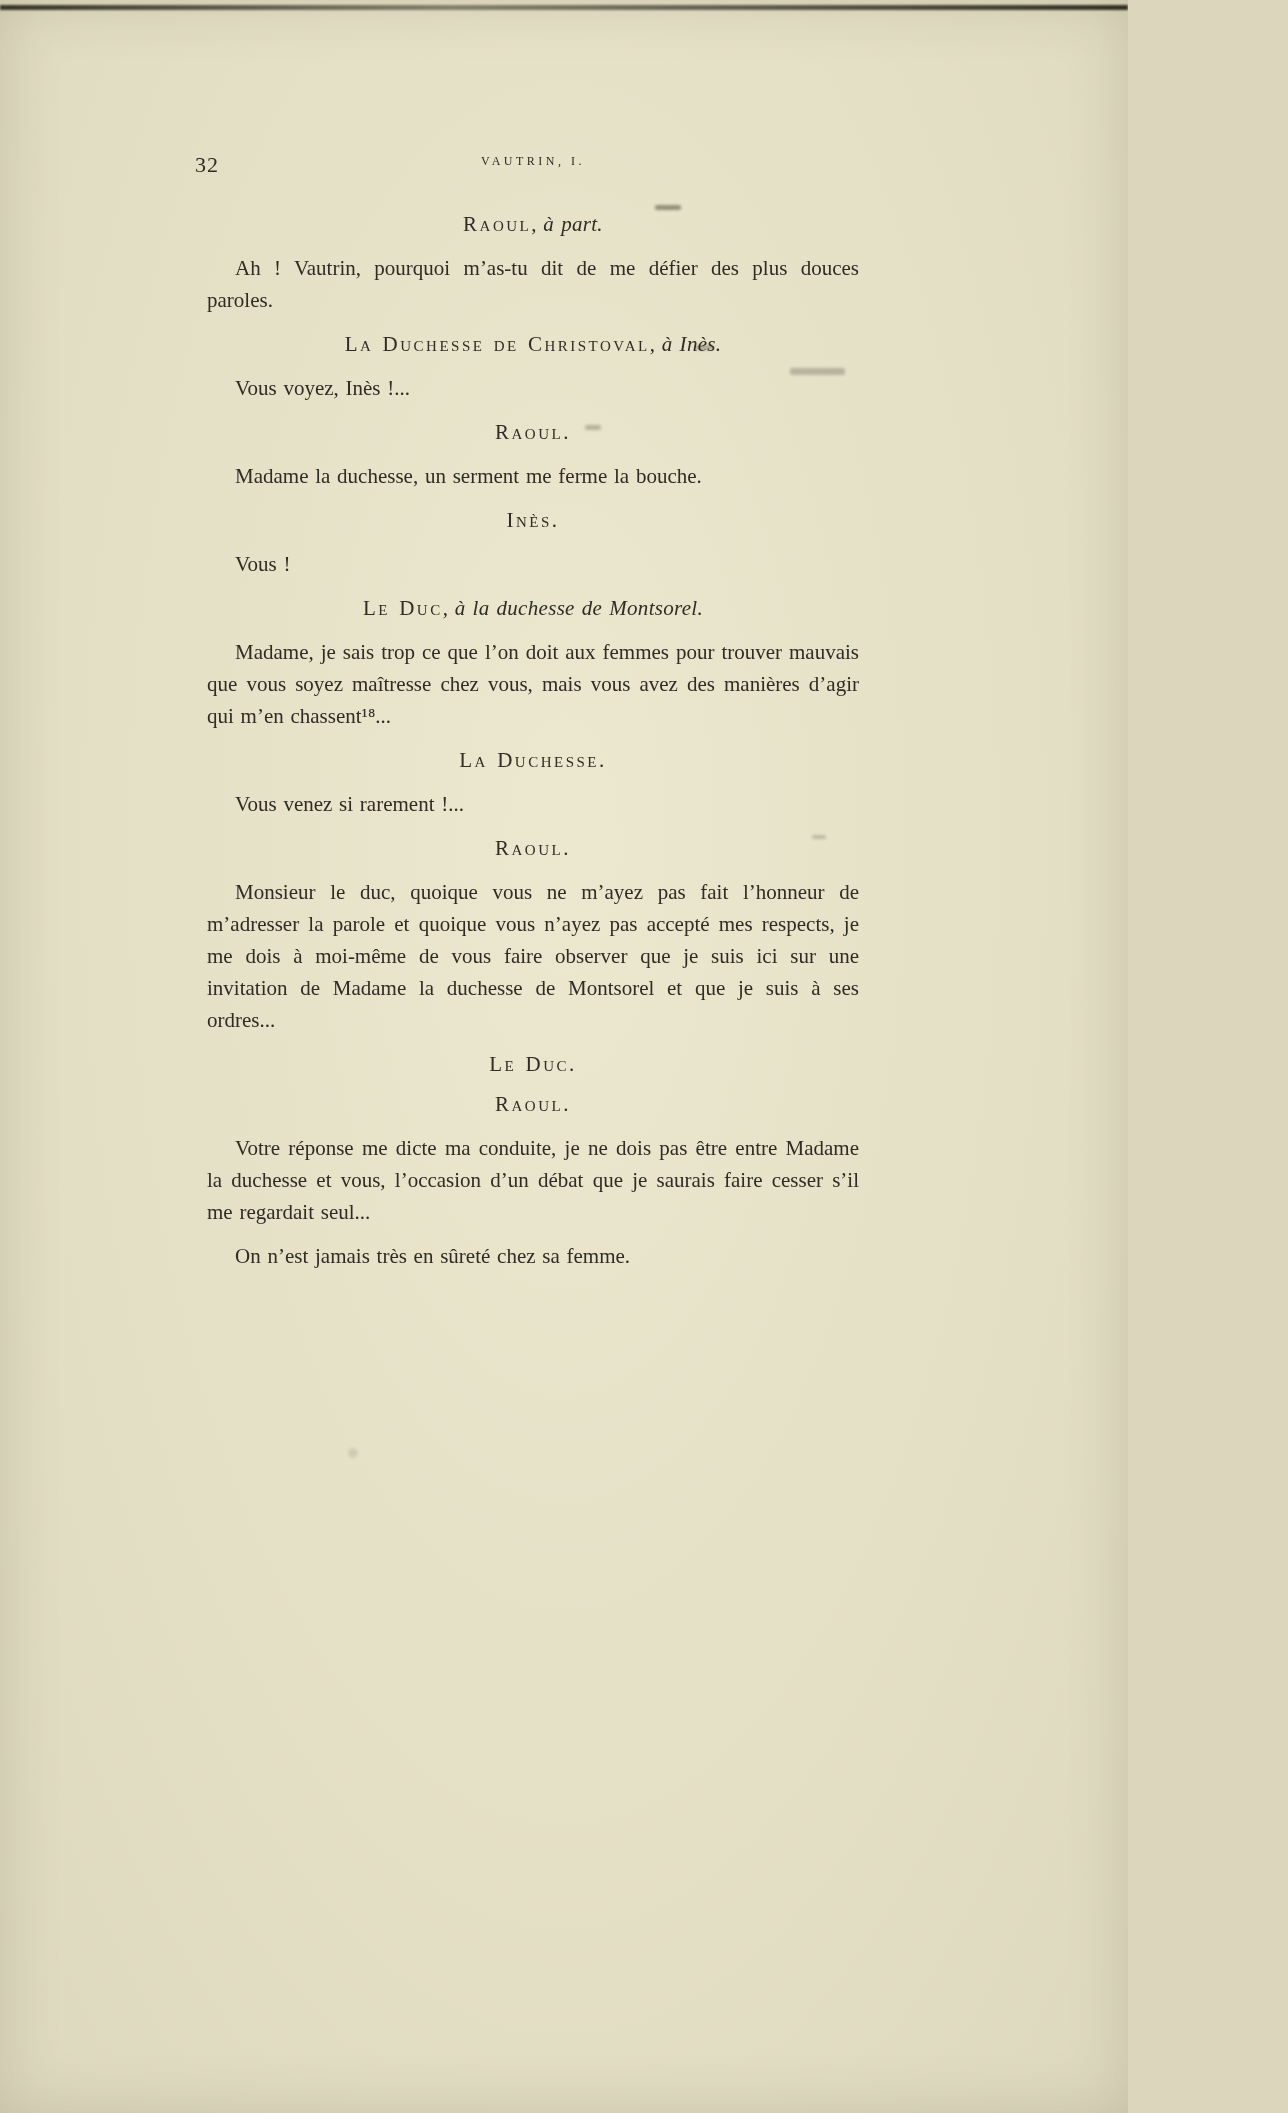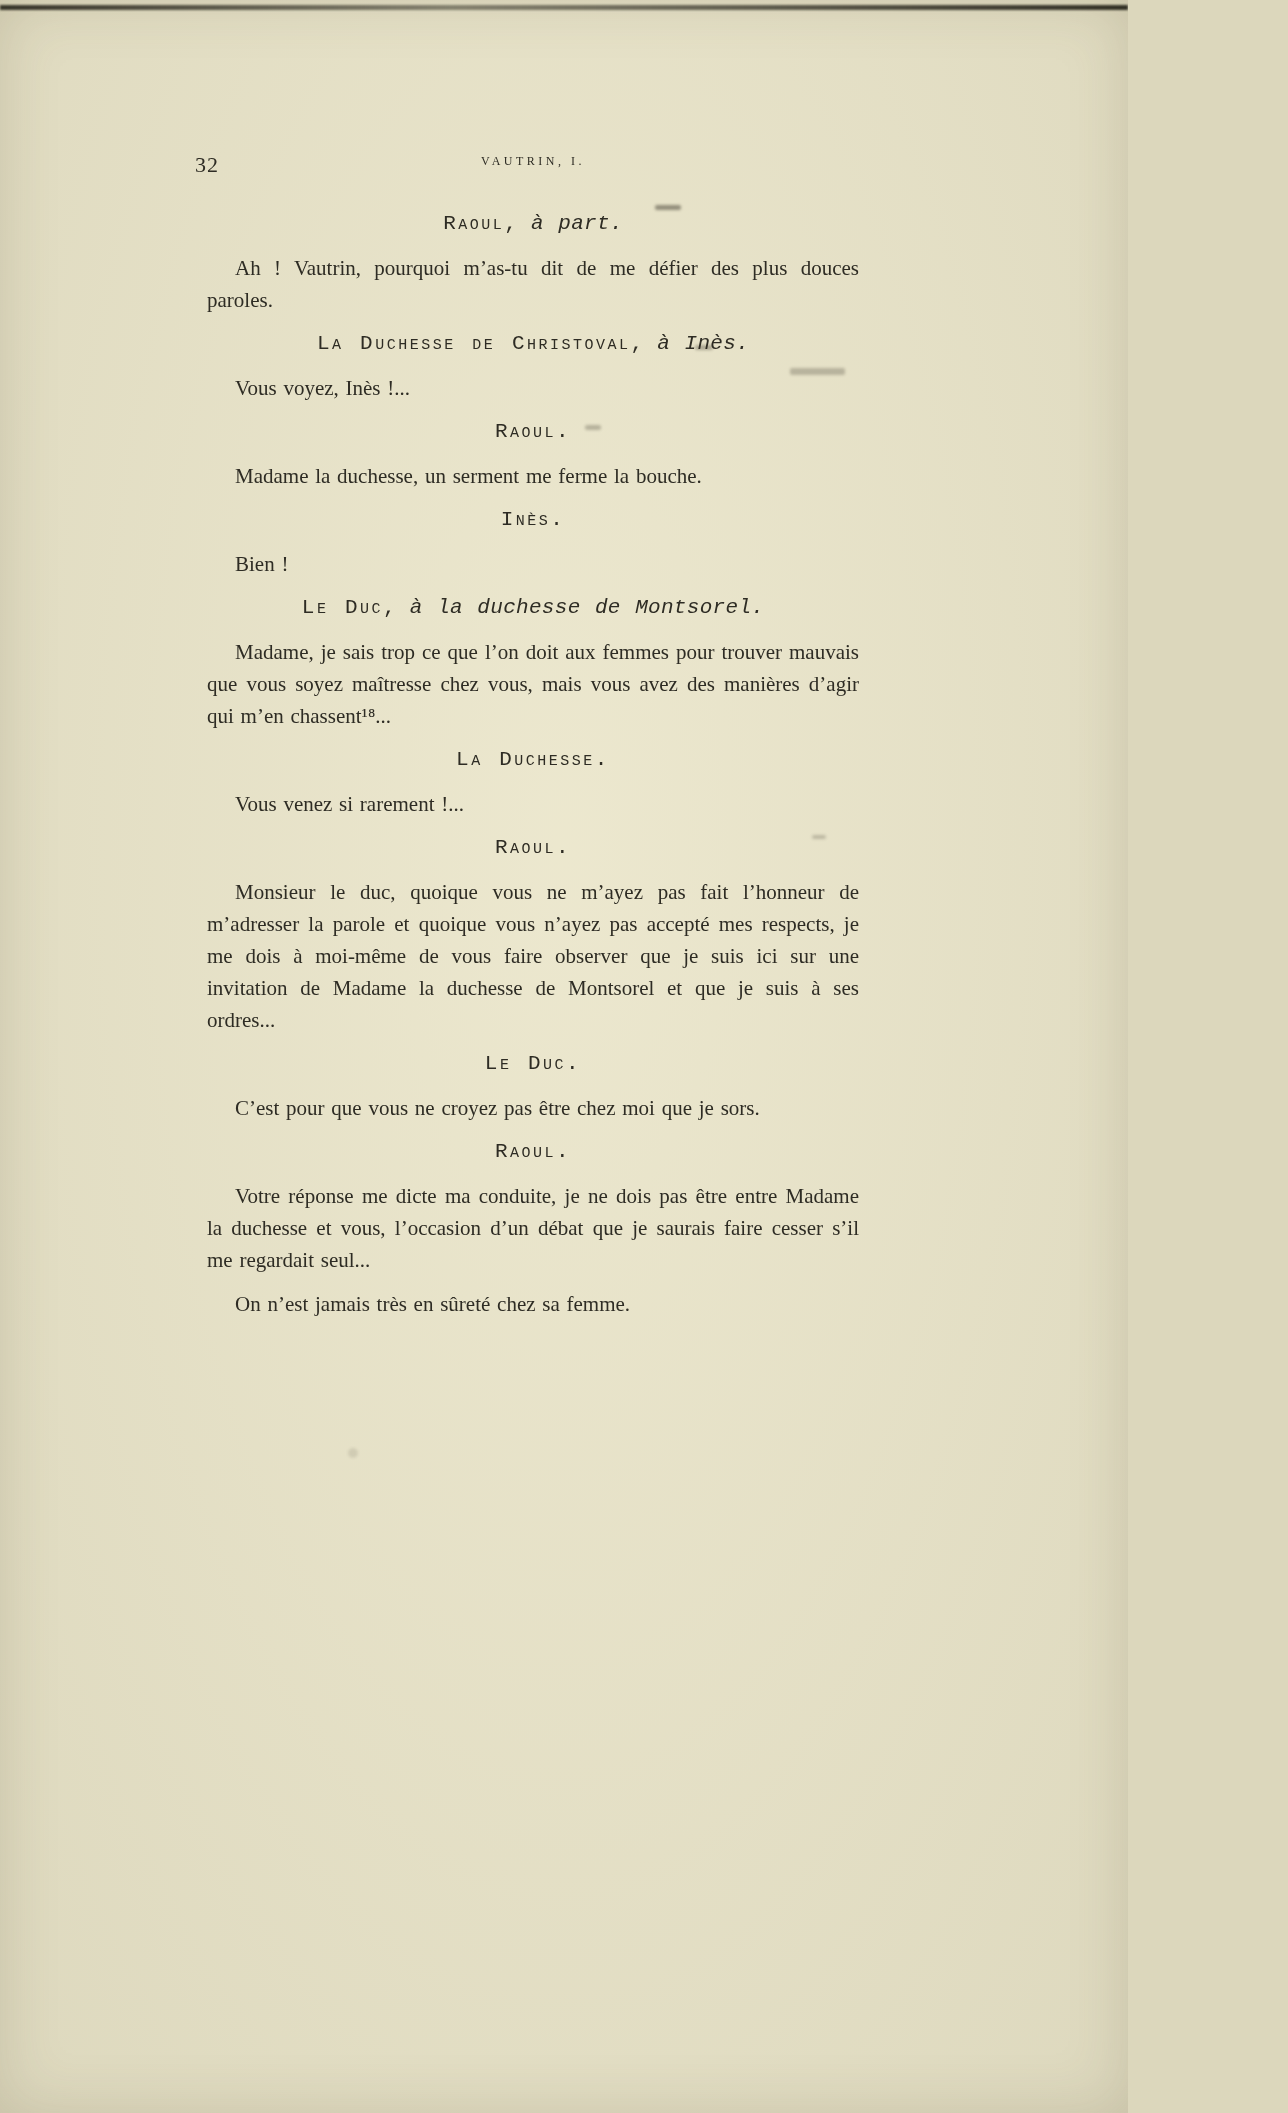--- a/index.html
+++ b/index.html
@@ -69,21 +69,20 @@
   .content {
     font-size: 21px;
     line-height: 32px;
     word-spacing: 1.5px;
   }
   .speaker {
     text-align: center;
     margin-top: 3px;
     margin-bottom: 8px;
     white-space: nowrap;
-    font-family: Liberation Mono, monospace;
   }
   .sc {
     font-variant: small-caps;
     letter-spacing: 2.5px;
   }
   .speaker em {
     font-style: italic;
     letter-spacing: 0.3px;
   }
   p.para {
@@ -117,29 +116,28 @@
       <span class="running-title">Vautrin, I.</span>
     </div>
     <div class="content">
         <div class="speaker"><span class="sc">Raoul</span>, <em>à part.</em></div>
         <p class="para">Ah ! Vautrin, pourquoi m’as-tu dit de me défier des plus douces paroles.</p>
         <div class="speaker"><span class="sc">La Duchesse de Christoval</span>, <em>à Inès.</em></div>
         <p class="para">Vous voyez, Inès !...</p>
         <div class="speaker"><span class="sc">Raoul.</span></div>
         <p class="para">Madame la duchesse, un serment me ferme la bouche.</p>
         <div class="speaker"><span class="sc">Inès.</span></div>
-        <p class="para">Bien !</p>
+        <p class="para">Vous !</p>
         <div class="speaker"><span class="sc">Le Duc</span>, <em>à la duchesse de Montsorel.</em></div>
         <p class="para">Madame, je sais trop ce que l’on doit aux femmes pour trouver mauvais que vous soyez maîtresse chez vous, mais vous avez des manières d’agir qui m’en chassent¹⁸...</p>
         <div class="speaker"><span class="sc">La Duchesse.</span></div>
         <p class="para">Vous venez si rarement !...</p>
         <div class="speaker"><span class="sc">Raoul.</span></div>
         <p class="para">Monsieur le duc, quoique vous ne m’ayez pas fait l’honneur de m’adresser la parole et quoique vous n’ayez pas accepté mes respects, je me dois à moi-même de vous faire observer que je suis ici sur une invitation de Madame la duchesse de Montsorel et que je suis à ses ordres...</p>
         <div class="speaker"><span class="sc">Le Duc.</span></div>
-        <p class="para">C’est pour que vous ne croyez pas être chez moi que je sors.</p>
         <div class="speaker"><span class="sc">Raoul.</span></div>
         <p class="para">Votre réponse me dicte ma conduite, je ne dois pas être entre Madame la duchesse et vous, l’occasion d’un débat que je saurais faire cesser s’il me regardait seul...</p>
         <p class="para">On n’est jamais très en sûreté chez sa femme.</p>
       </div>
   </div>
 
   <div class="smudge s1"></div>
   <div class="smudge s2"></div>
   <div class="smudge s3"></div>
   <div class="smudge s4"></div>

